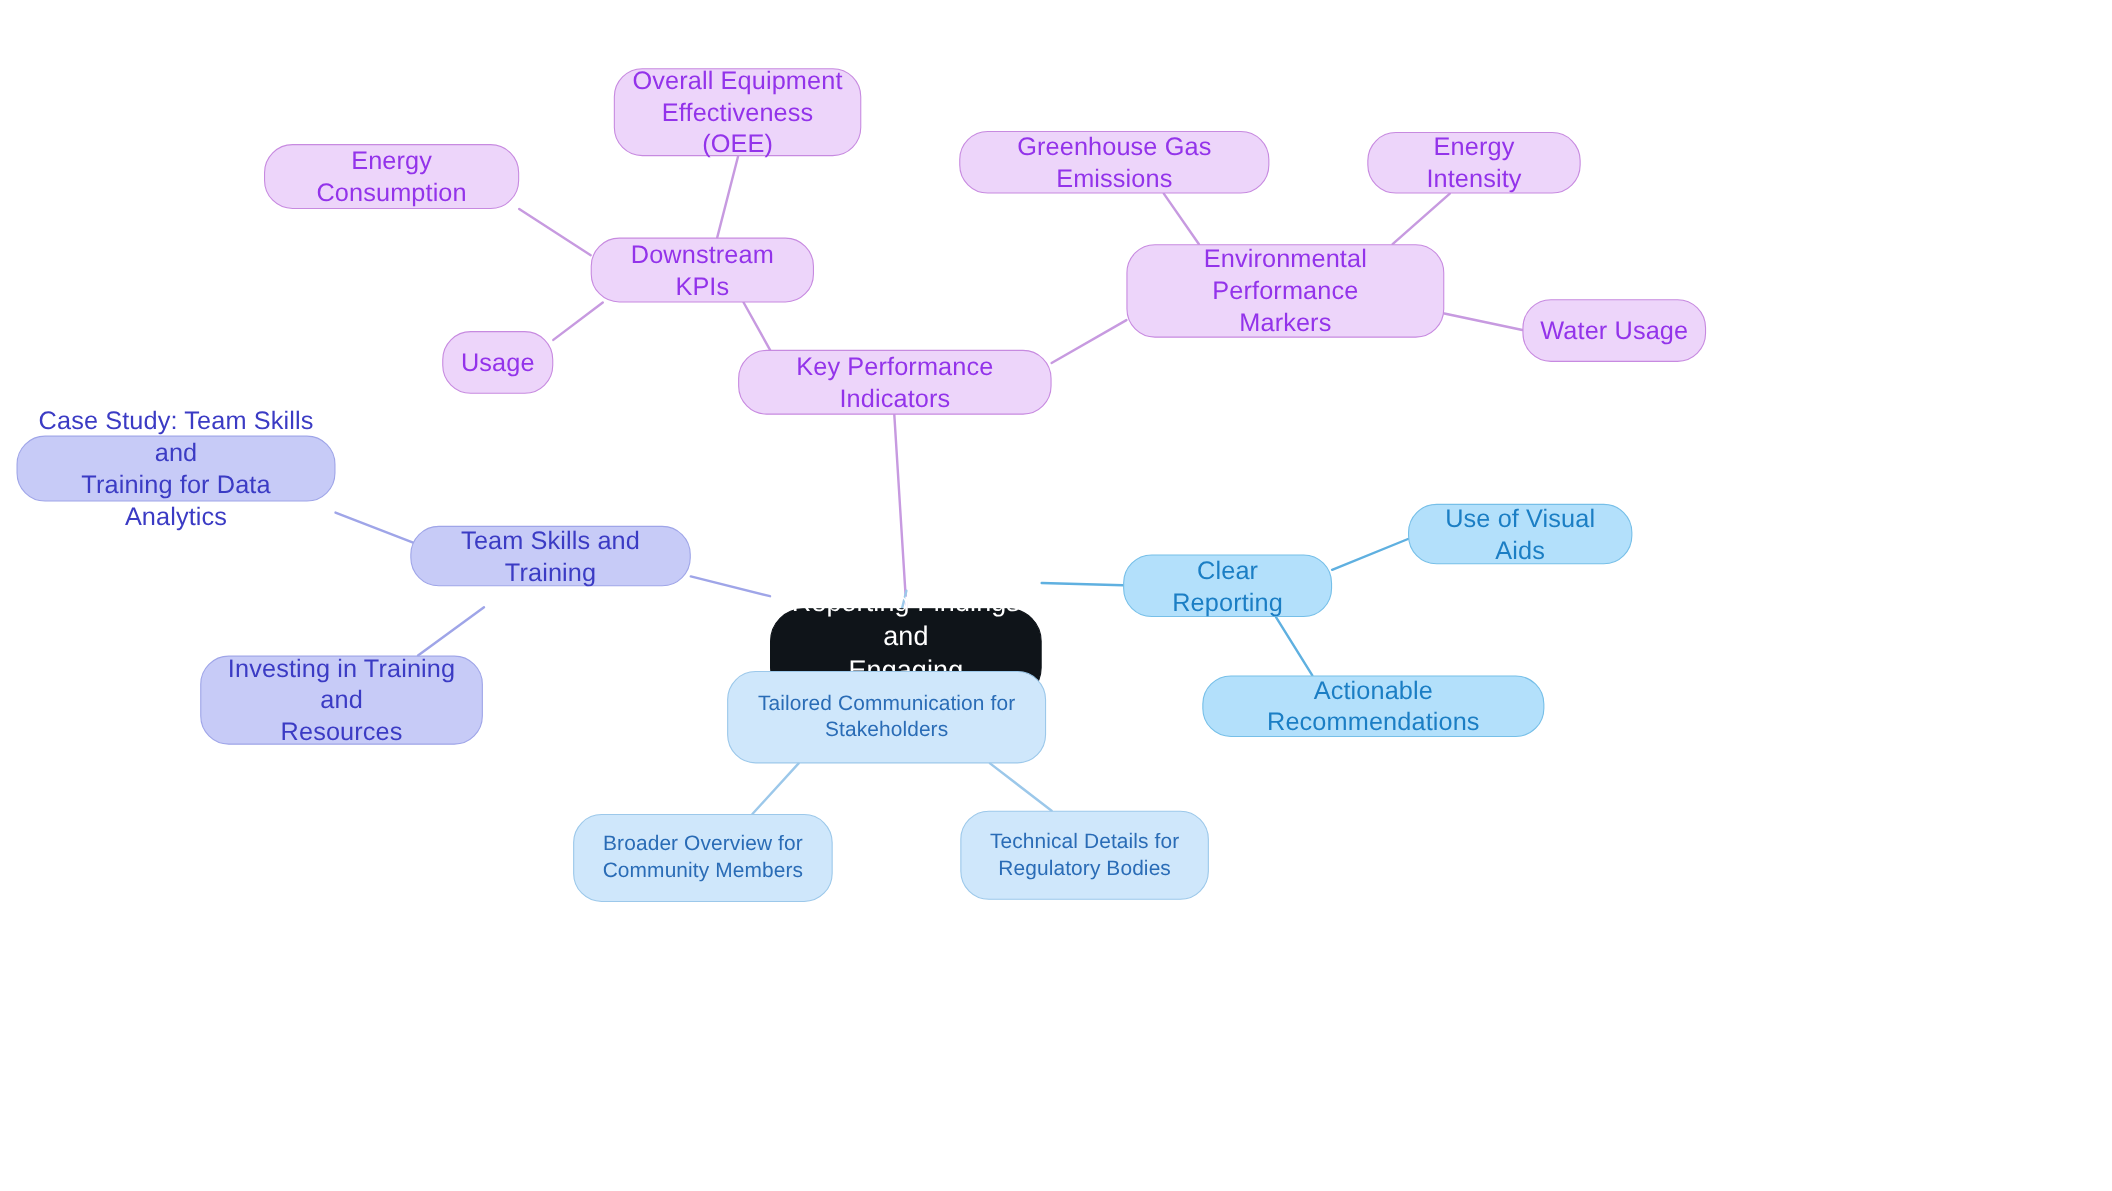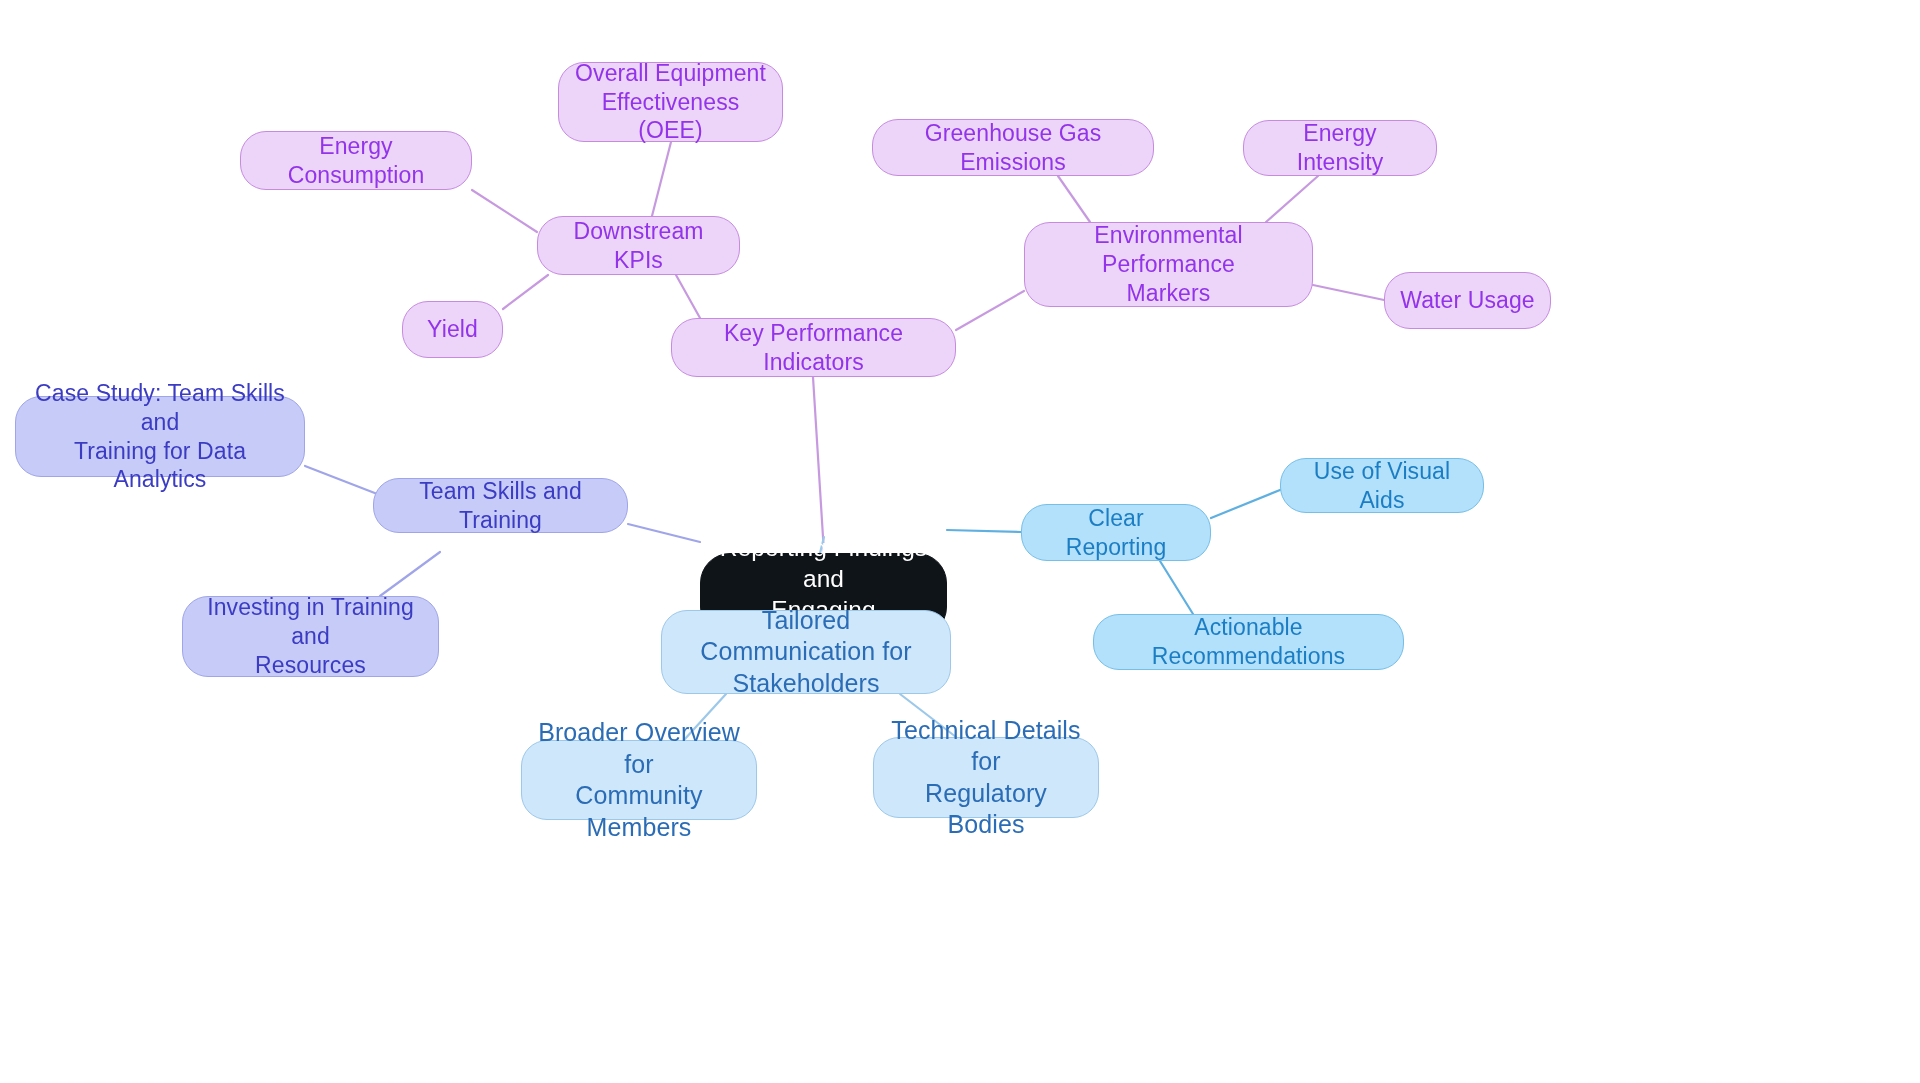--- a/index.html
+++ b/index.html
@@ -62,21 +62,21 @@
   .node-cyan {
     background: #b3e0fb;
     border-color: #76bfe8;
     color: #1b7ec4;
     font-size: 23px;
   }
   .node-lightblue {
     background: #cfe7fb;
     border-color: #9cc8ea;
     color: #2a6cb6;
-    font-size: 25px;
+    font-size: 19px;
   }
 </style>
 </head>
 <body>
 
 <div id="mindmap-canvas">
   <svg id="edge-layer" viewBox="0 0 1920 1083">
       <line x1="824" y1="553" x2="813" y2="377" stroke="#c79ae0" stroke-width="2.2" stroke-linecap="round"></line>
       <line x1="700" y1="318" x2="676" y2="275" stroke="#c79ae0" stroke-width="2.2" stroke-linecap="round"></line>
       <line x1="956" y1="330" x2="1024" y2="291" stroke="#c79ae0" stroke-width="2.2" stroke-linecap="round"></line>
@@ -97,28 +97,28 @@
       <line x1="1160" y1="561" x2="1193" y2="614" stroke="#5fb0e0" stroke-width="2.2" stroke-linecap="round"></line>
     </svg>
   <div id="node-layer">
       <div class="node node-root" style="left: 700px; top: 553px; width: 247px; height: 84px; justify-content: flex-end;"><span>Reporting Findings and
 Engaging Stakeholders</span></div>
       <div class="node node-purple" style="left: 671px; top: 318px; width: 285px; height: 59px;"><span>Key Performance Indicators</span></div>
       <div class="node node-purple" style="left: 537px; top: 216px; width: 203px; height: 59px; justify-content: flex-end;"><span>Downstream KPIs</span></div>
       <div class="node node-purple" style="left: 558px; top: 62px; width: 225px; height: 80px;"><span>Overall Equipment
 Effectiveness (OEE)</span></div>
       <div class="node node-purple" style="left: 240px; top: 131px; width: 232px; height: 59px;"><span>Energy Consumption</span></div>
-      <div class="node node-purple" style="left: 402px; top: 301px; width: 101px; height: 57px;"><span>Yield</span></div>
+      <div class="node node-purple" style="left: 402px; top: 301px; width: 101px; height: 57px;"><span>Usage</span></div>
       <div class="node node-purple" style="left: 1024px; top: 222px; width: 289px; height: 85px;"><span>Environmental Performance
 Markers</span></div>
       <div class="node node-purple" style="left: 872px; top: 119px; width: 282px; height: 57px;"><span>Greenhouse Gas Emissions</span></div>
       <div class="node node-purple" style="left: 1243px; top: 120px; width: 194px; height: 56px;"><span>Energy Intensity</span></div>
       <div class="node node-purple" style="left: 1384px; top: 272px; width: 167px; height: 57px;"><span>Water Usage</span></div>
       <div class="node node-indigo" style="left: 373px; top: 478px; width: 255px; height: 55px;"><span>Team Skills and Training</span></div>
-      <div class="node node-indigo" style="left: 15px; top: 396px; width: 290px; height: 81px; justify-content: center;"><span>Case Study: Team Skills and
+      <div class="node node-indigo" style="left: 15px; top: 396px; width: 290px; height: 60px; justify-content: center;"><span>Case Study: Team Skills and
 Training for Data Analytics</span></div>
       <div class="node node-indigo" style="left: 182px; top: 596px; width: 257px; height: 81px;"><span>Investing in Training and
 Resources</span></div>
       <div class="node node-lightblue" style="left: 661px; top: 610px; width: 290px; height: 84px;"><span>Tailored Communication for
 Stakeholders</span></div>
       <div class="node node-lightblue" style="left: 521px; top: 740px; width: 236px; height: 80px;"><span>Broader Overview for
 Community Members</span></div>
       <div class="node node-lightblue" style="left: 873px; top: 737px; width: 226px; height: 81px;"><span>Technical Details for
 Regulatory Bodies</span></div>
       <div class="node node-cyan" style="left: 1021px; top: 504px; width: 190px; height: 57px;"><span>Clear Reporting</span></div>

